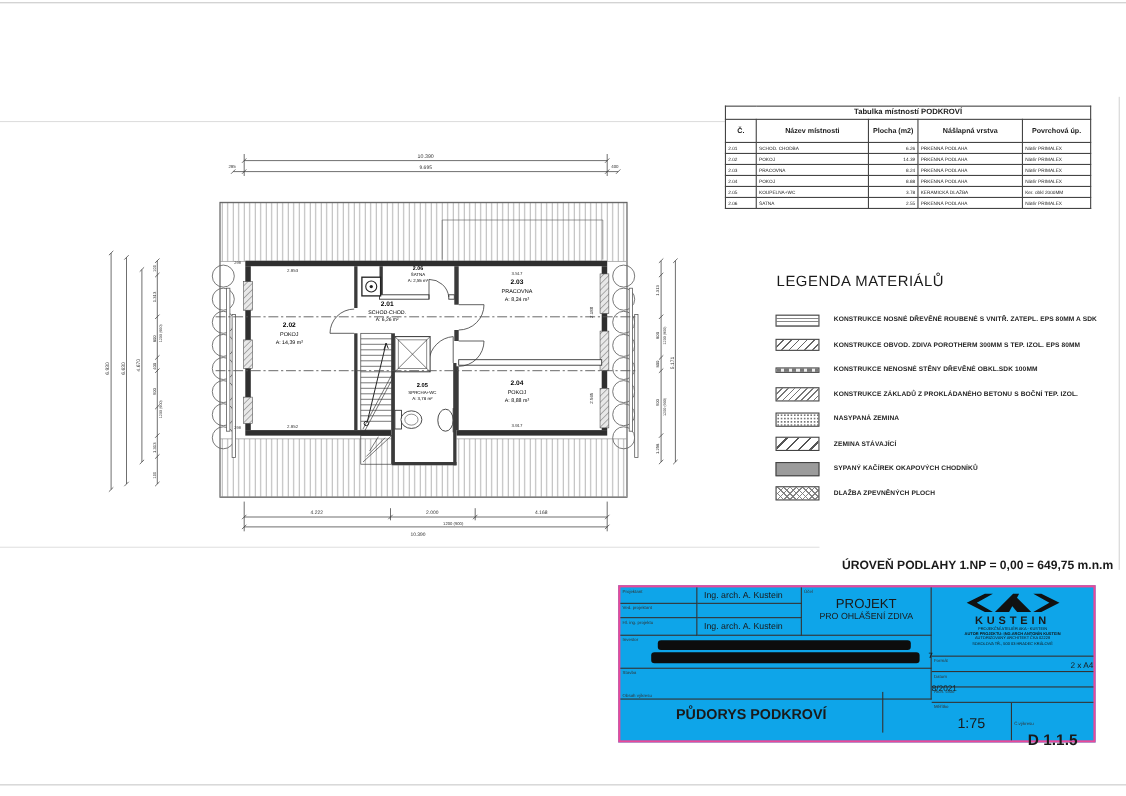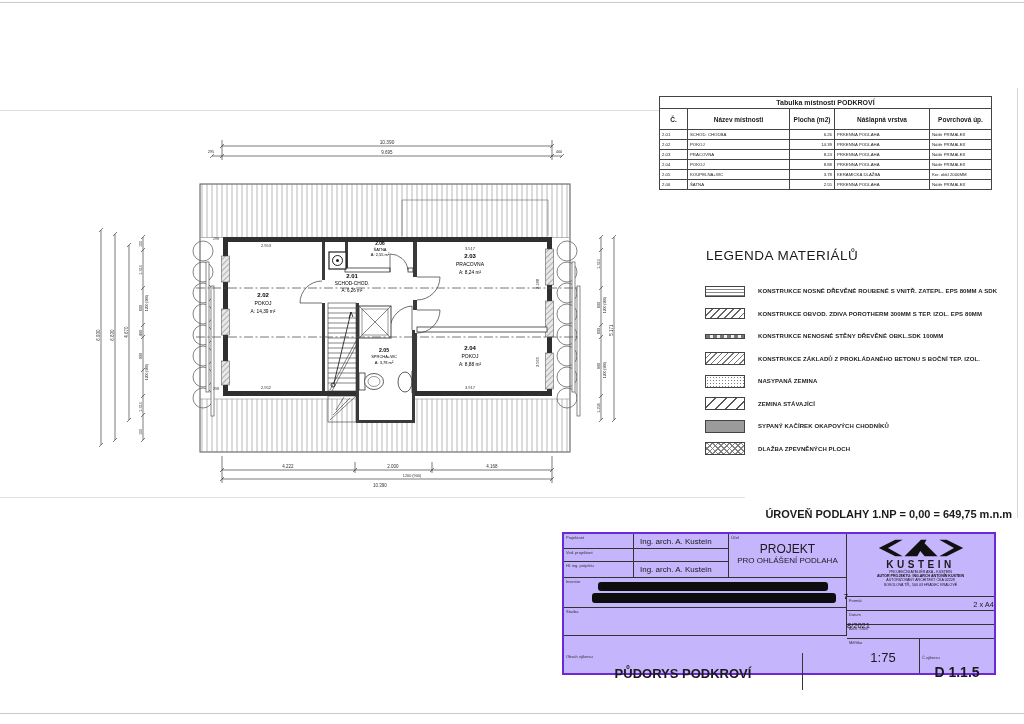--- a/index.html
+++ b/index.html
@@ -29,22 +29,22 @@
   .p-dots{height:13px;background-image:radial-gradient(#777 .6px,transparent .7px);background-size:3px 3px}
   .p-diagwide{height:13px;background:repeating-linear-gradient(135deg,#fff 0 6px,#555 6px 7.5px)}
   .p-gray{height:13px;background:#9b9b9b}
   .p-pavers{height:13px;background-image:repeating-linear-gradient(135deg,rgba(120,120,120,.9) 0 1px,transparent 1px 4px),repeating-linear-gradient(45deg,rgba(120,120,120,.9) 0 1px,transparent 1px 4px)}
 
   
   #floor-note{position:absolute;left:700px;top:508px;width:312px;text-align:right;
               font-size:11px;font-weight:bold}
 
   
-  #tblock{position:absolute;left:562px;top:532px;width:434px;height:143px;border:2px solid #6d28d9;
-          box-sizing:border-box;background:#c4b5fd}
+  #tblock{position:absolute;left:562px;top:532px;width:434px;height:143px;border:2px solid #ec4899;
+          box-sizing:border-box;background:#0ea5e9}
   .cell{position:absolute;box-sizing:border-box;border-right:1px solid #333;border-bottom:1px solid #333}
   .cl{font-size:4px;color:#333;position:absolute;left:2px;top:1px;white-space:nowrap}
   .vname{font-size:8px;padding-top:3px;padding-left:6px}
   .bars{position:absolute}
   .bar{position:absolute;background:#0d0d0d;border-radius:3px}
   #kustein-logo-cell{text-align:center}
   .logo-name{font-weight:bold;font-size:10px;letter-spacing:3.5px;margin-top:0px}
   .logo-line{font-size:3.6px;line-height:4.2px;color:#111;white-space:nowrap}
 
   svg{position:absolute;left:0;top:0}
@@ -405,37 +405,37 @@
     </div>
   <div class="cell" style="left:70px;top:15px;width:95px;height:13px"></div>
   <div class="cell" style="left:0;top:28px;width:70px;height:16px">
       <span class="cl">Hl. ing. projektu</span>
     </div>
   <div class="cell vname" style="left:70px;top:28px;width:95px;height:16px">Ing. arch. A. Kustein</div>
 
   <div class="cell" style="left:165px;top:0;width:118px;height:44px;text-align:center">
     <span class="cl">Účel</span>
     <div style="font-size:12px;margin-top:8px">PROJEKT</div>
-    <div style="font-size:8px">PRO OHLÁŠENÍ PODLAHA</div>
+    <div style="font-size:8px">PRO OHLÁŠENÍ ZDIVA</div>
   </div>
 
   <div class="cell" style="left:0;top:44px;width:283px;height:30px">
     <span class="cl">Investor</span>
     <div class="bars" style="left:28px;top:3px;width:250px;height:24px">
       <div class="bar" style="left:6px;top:1px;width:230px;height:9px"></div>
       <div class="bar" style="left:0;top:12px;width:244px;height:10px"></div>
       <span style="position:absolute;right:-6px;top:12px;font-size:7px;font-weight:bold">7</span>
     </div>
   </div>
 
   <div class="cell" style="left:0;top:74px;width:283px;height:28px">
     <span class="cl">Stavba</span>
   </div>
 
-  <div class="cell" style="left:0;top:119px;width:239px;height:37px;border-bottom:none">
+  <div class="cell" style="left:0;top:95px;width:239px;height:37px;border-bottom:none">
     <span class="cl">Obsah výkresu</span>
     <div style="text-align:center;font-size:13px;font-weight:bold;margin-top:13px">PŮDORYS PODKROVÍ</div>
   </div>
 
   <div class="cell" id="kustein-logo-cell" style="left:283px;top:0;width:147px;height:63px;border-right:none">
     <svg width="92" height="22" viewBox="0 0 100 24" style="position:static;display:block;margin:3px auto 0">
       <path d="M22 3 L4 12 L22 21 L30 21 L14 12 L30 3 Z" fill="#111"></path>
       <path d="M32 21 L50 3 L56 3 L46 21 Z" fill="#111"></path>
       <path d="M50 3 L68 21 L54 21 L48 14 Z" fill="#111"></path>
       <path d="M78 3 L96 12 L78 21 L70 21 L86 12 L70 3 Z" fill="#111"></path>

